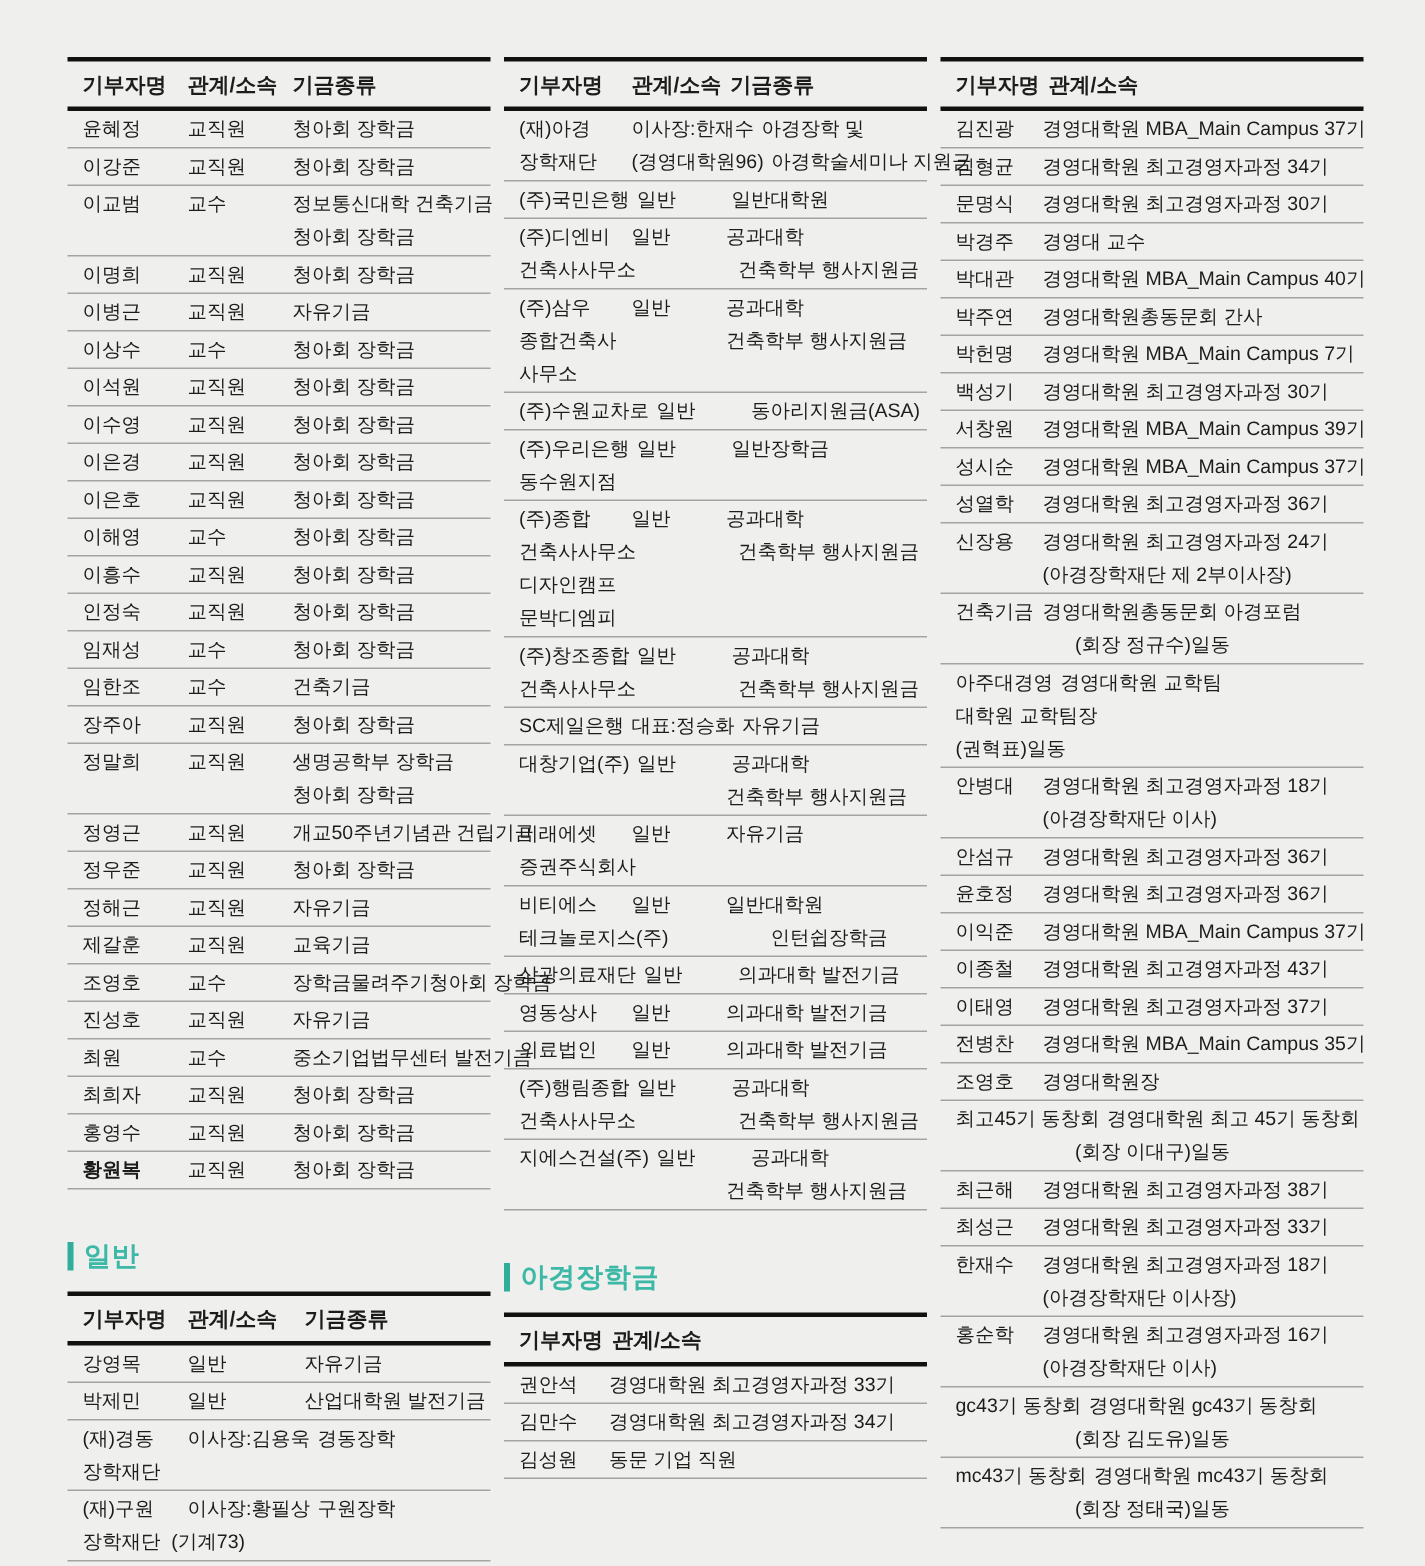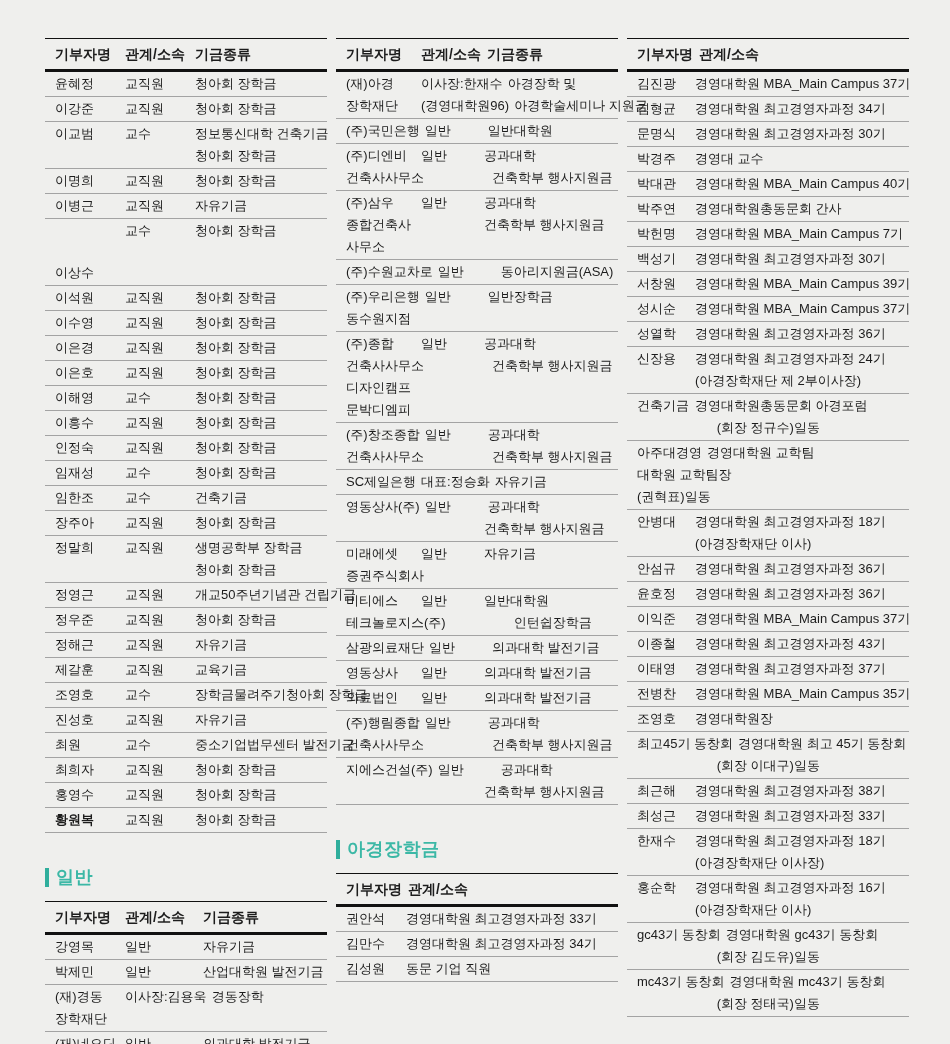--- a/index.html
+++ b/index.html
@@ -16,21 +16,21 @@
     padding: 38px 43px 30px 45px;
     display: flex;
     gap: 9px;
     align-items: flex-start;
   }
   .col {
     flex: 0 0 282px;
     width: 282px;
   }
   .donor-table {
-    border-top: 1px solid #701a75;
+    border-top: 3px solid #701a75;
   }
   .thead {
     display: flex;
     border-bottom: 3px solid #111;
     padding: 5px 0 5px 10px;
   }
   .hcell {
     font-weight: bold;
     font-size: 14px;
     line-height: 20px;
@@ -117,21 +117,21 @@
         </div>
         <div class="trow" style="border-bottom-color: rgb(163, 163, 163);">
           <div class="tline">
             <span class="cellspan" style="min-width: 70px;">이병근</span>
             <span class="cellspan" style="min-width: 70px;">교직원</span>
             <span class="cellspan">자유기금</span>
           </div>
         </div>
         <div class="trow" style="border-bottom-color: rgb(163, 163, 163);">
           <div class="tline">
-            <span class="cellspan" style="min-width: 70px; margin-top: 42px;">이상수</span>
+            <span class="cellspan" style="min-width: 70px;">이상수</span>
             <span class="cellspan" style="min-width: 70px;">교수</span>
             <span class="cellspan">청아회 장학금</span>
           </div>
         </div>
         <div class="trow" style="border-bottom-color: rgb(163, 163, 163);">
           <div class="tline">
             <span class="cellspan" style="min-width: 70px;">이석원</span>
             <span class="cellspan" style="min-width: 70px;">교직원</span>
             <span class="cellspan">청아회 장학금</span>
           </div>
@@ -314,20 +314,32 @@
             <span class="cellspan">경동장학</span>
           </div>
           <div class="tline">
             <span class="cellspan" style="min-width: 70px;">장학재단</span>
             <span class="cellspan" style="min-width: 78px;"> </span>
             <span class="cellspan"> </span>
           </div>
         </div>
         <div class="trow" style="border-bottom-color: rgb(163, 163, 163);">
           <div class="tline">
+            <span class="cellspan" style="min-width: 70px;">(재)구원</span>
+            <span class="cellspan" style="min-width: 78px;">이사장:황필상</span>
+            <span class="cellspan">구원장학</span>
+          </div>
+          <div class="tline">
+            <span class="cellspan" style="min-width: 70px;">장학재단  (기계73)</span>
+            <span class="cellspan" style="min-width: 78px;"> </span>
+            <span class="cellspan"> </span>
+          </div>
+        </div>
+        <div class="trow" style="border-bottom-color: rgb(163, 163, 163);">
+          <div class="tline">
             <span class="cellspan" style="min-width: 70px;">(재)네오딘</span>
             <span class="cellspan" style="min-width: 78px;">일반</span>
             <span class="cellspan">의과대학 발전기금</span>
           </div>
         </div>
       </div>
   </div>
 
   <div class="col">
     <div class="donor-table" style="border-top-color: rgb(17, 17, 17);">
@@ -439,21 +451,21 @@
         </div>
         <div class="trow" style="border-bottom-color: rgb(163, 163, 163);">
           <div class="tline">
             <span class="cellspan" style="min-width: 75px;">SC제일은행</span>
             <span class="cellspan" style="min-width: 63px;">대표:정승화</span>
             <span class="cellspan">자유기금</span>
           </div>
         </div>
         <div class="trow" style="border-bottom-color: rgb(163, 163, 163);">
           <div class="tline">
-            <span class="cellspan" style="min-width: 75px;">영동상사(주)</span>
+            <span class="cellspan" style="min-width: 75px;">대창기업(주)</span>
             <span class="cellspan" style="min-width: 63px;">일반</span>
             <span class="cellspan">공과대학</span>
           </div>
           <div class="tline">
             <span class="cellspan" style="min-width: 75px;"> </span>
             <span class="cellspan" style="min-width: 63px;"> </span>
             <span class="cellspan">건축학부 행사지원금</span>
           </div>
         </div>
         <div class="trow" style="border-bottom-color: rgb(163, 163, 163);">

